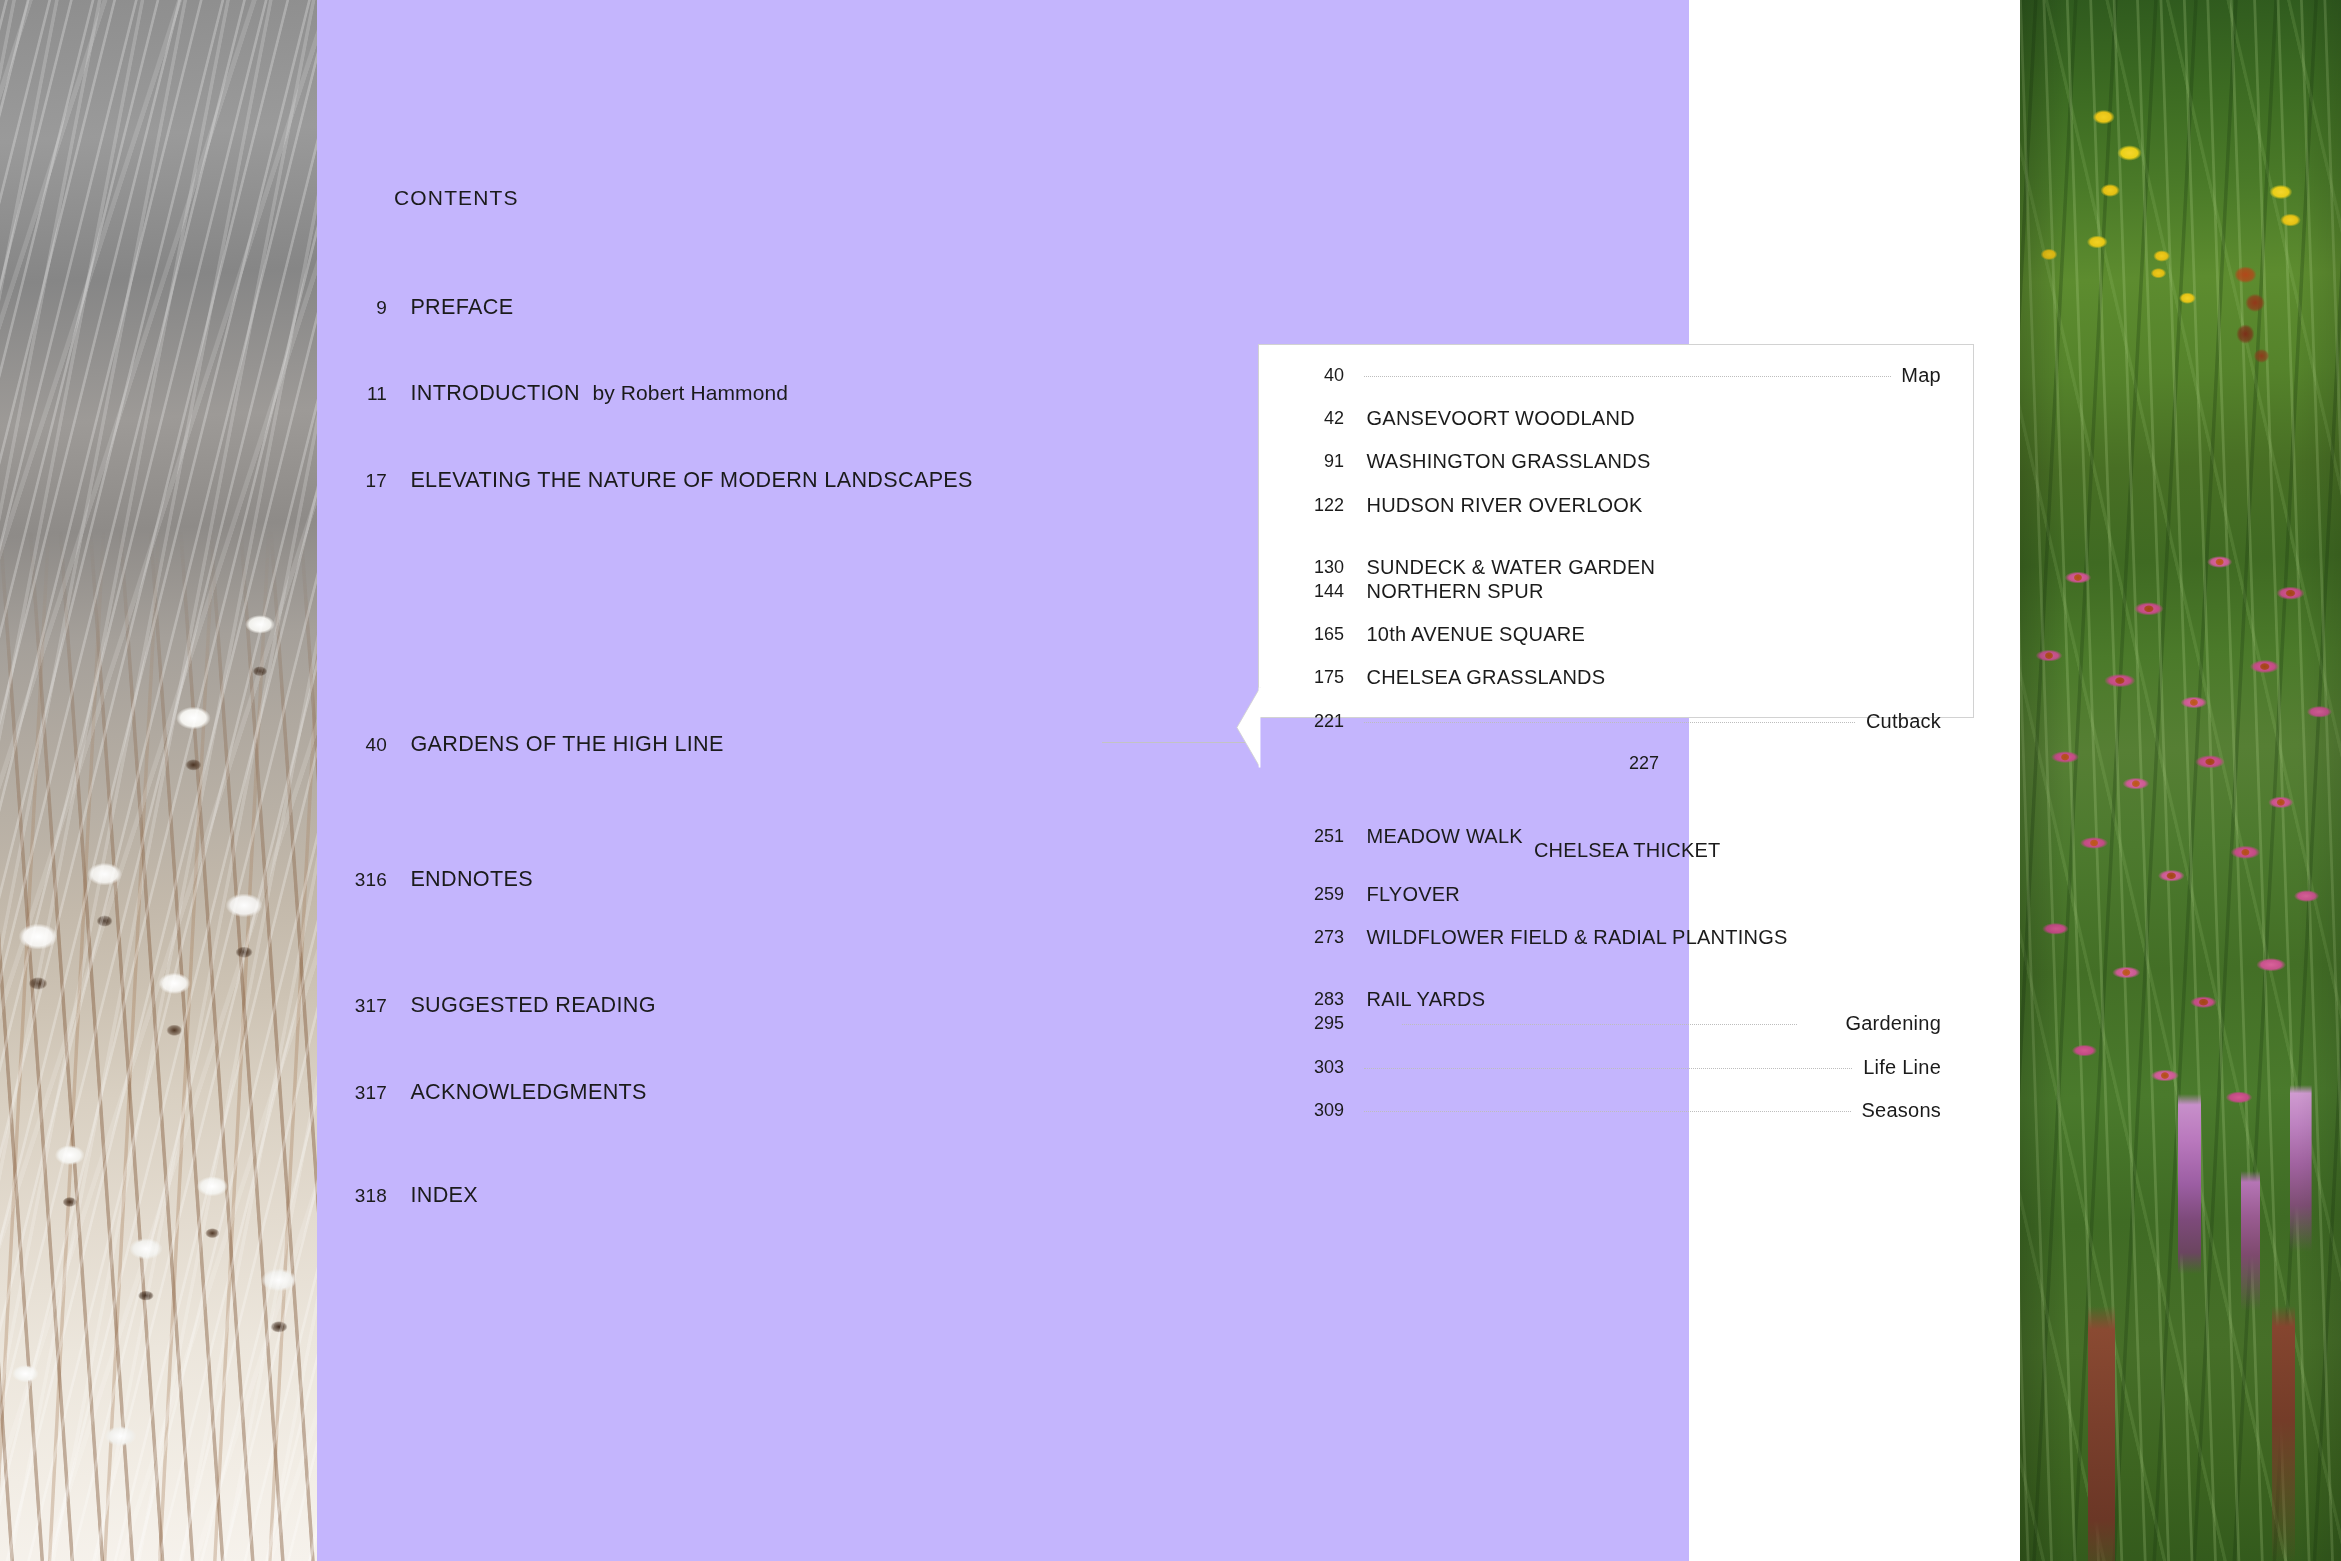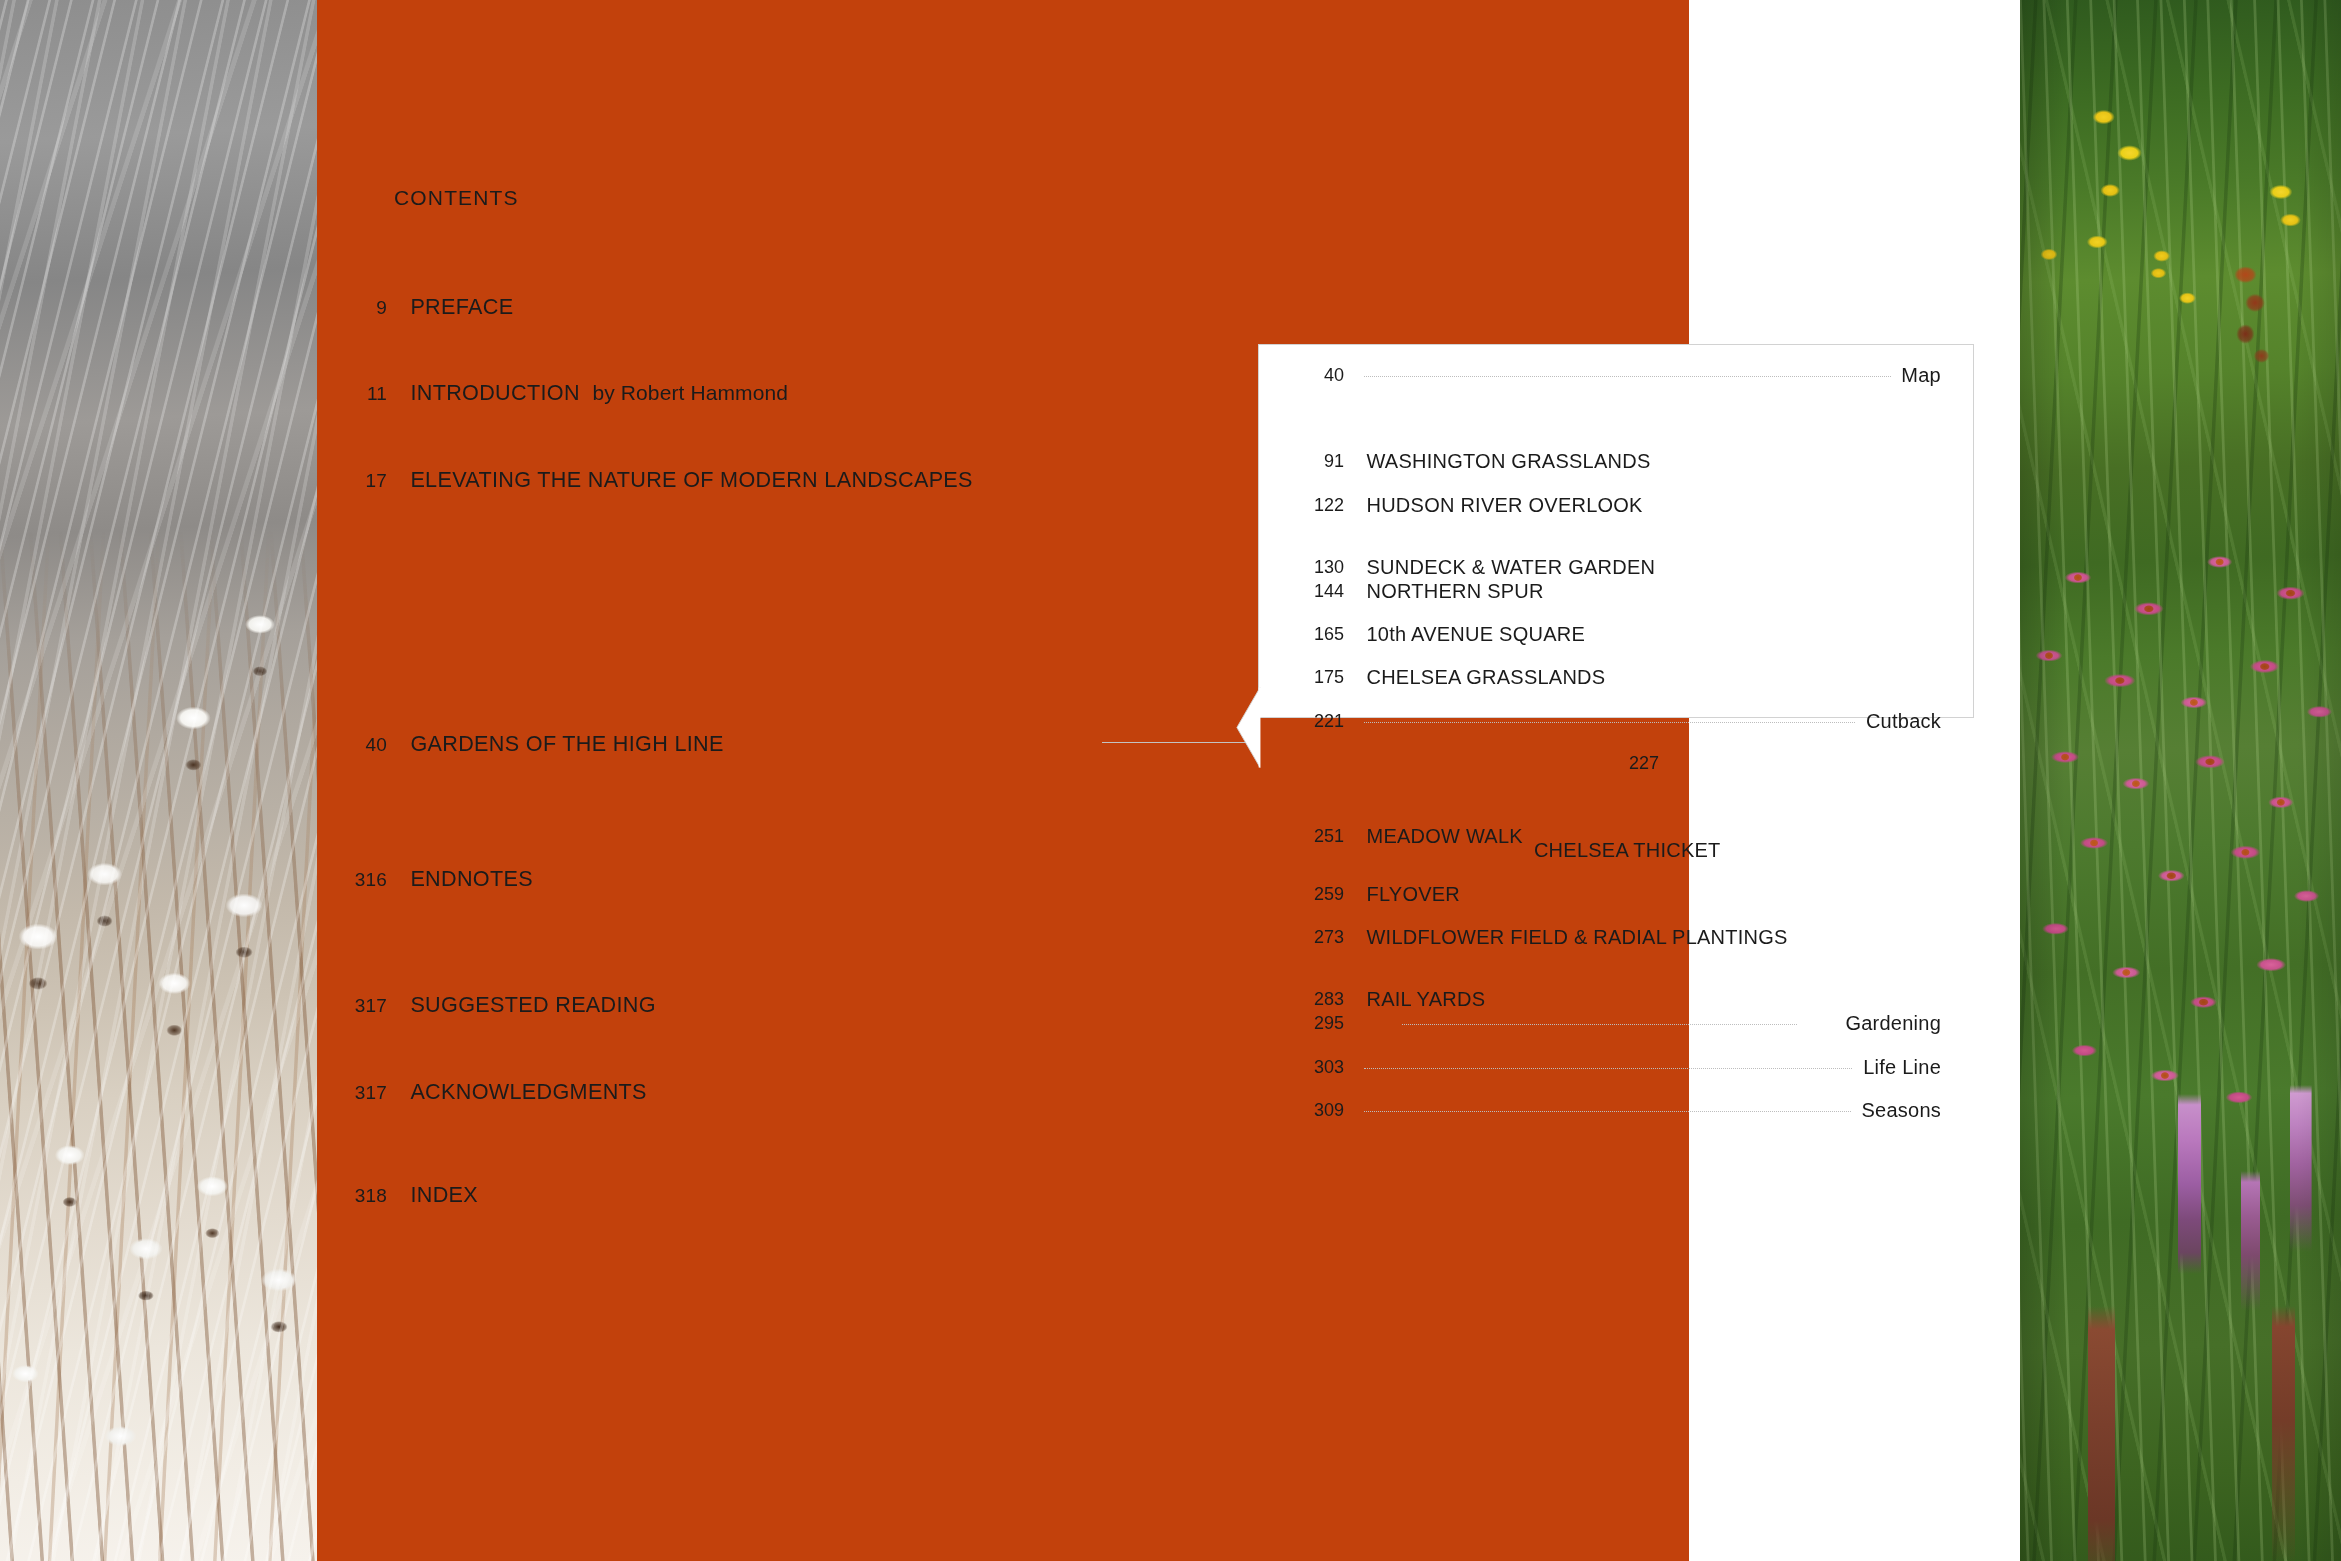--- a/index.html
+++ b/index.html
@@ -168,21 +168,21 @@
     background-size: 23.4px 180px, 21.6px 167px, 19px 140px, 27px 297px, 23.4px 261px;
     background-position: 158px 1094px, 270px 1085px, 221px 1171px, 68px 1306px, 252px 1306px;
     background-repeat: no-repeat;
   }
   .meadow-darken {
     background:
       linear-gradient(to right, rgba(0,0,0,.18) 0%, rgba(0,0,0,0) 14%, rgba(0,0,0,0) 86%, rgba(0,0,0,.12) 100%);
   }
 
   
-  #page { position: absolute; left: 317px; top: 0; width: 1372px; height: 1561px; background: #c2410c; padding-left: 39px; }
+  #page { position: absolute; left: 317px; top: 0; width: 1372px; height: 1561px; background: #c4b5fd; padding-left: 39px; }
 
   #contents-heading {
     position: absolute; left: 77px; top: 186px;
     font-size: 21px; letter-spacing: .055em;
     font-weight: 400; color: #1b1b1b;
     white-space: nowrap;
   }
 
   
   #toc-left { position: absolute; left: 0px; top: 0; width: 941px; }
@@ -301,20 +301,24 @@
       <polyline points="27,0 1,45 27,90" fill="none" stroke="#d2d2d2" stroke-width="1"></polyline>
       <line x1="26.5" y1="0" x2="26.5" y2="90" stroke="#ffffff" stroke-width="2"></line>
     </svg>
   </div>
 
   <div id="toc-right">
       <div class="sub-row" style="top: 20px;">
         <span class="sub-num">40</span>
         <span class="sub-leader"></span>
         <span class="sub-right">Map</span>
+      </div>
+      <div class="sub-row" style="top: 63px;">
+        <span class="sub-num">42</span>
+        <span class="sub-label">GANSEVOORT WOODLAND</span>
       </div>
       <div class="sub-row" style="top: 106px;">
         <span class="sub-num">91</span>
         <span class="sub-label">WASHINGTON GRASSLANDS</span>
       </div>
       <div class="sub-row" style="top: 150px;">
         <span class="sub-num">122</span>
         <span class="sub-label">HUDSON RIVER OVERLOOK</span>
       </div>
       <div class="sub-row" style="top: 199px; margin-top: 13px;">

